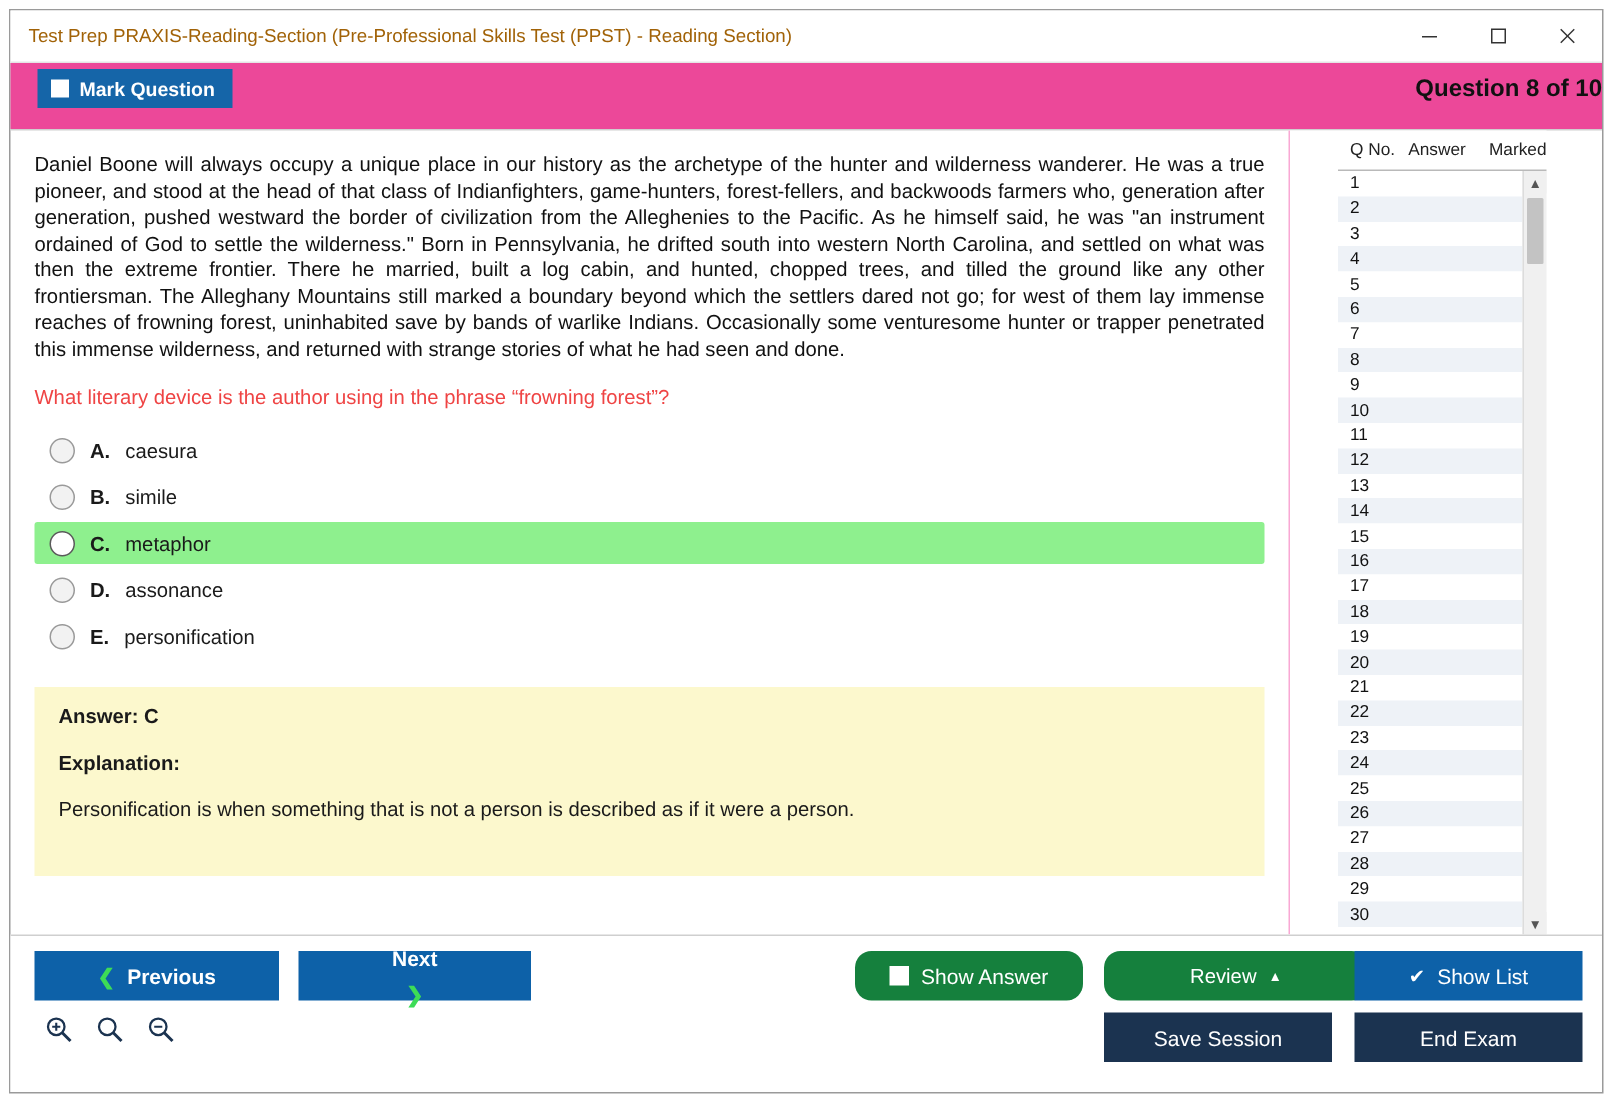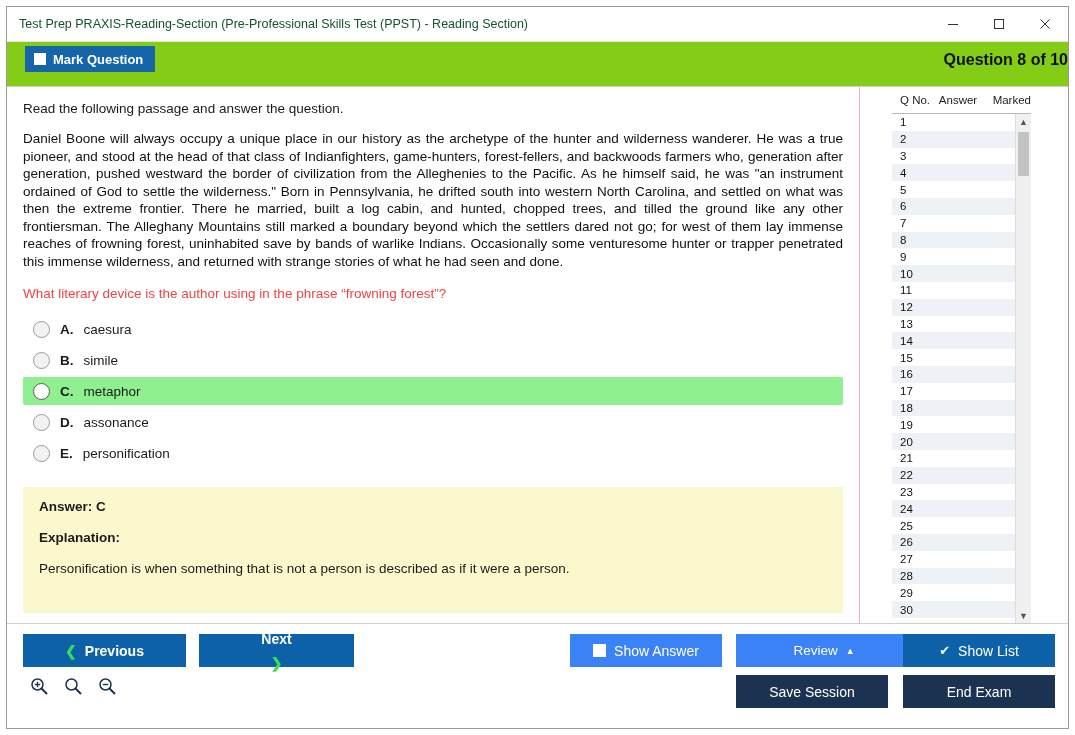--- a/index.html
+++ b/index.html
@@ -37,21 +37,21 @@
     height: 34px;
     display: flex;
     align-items: center;
     background: #ffffff;
     border-bottom: 1px solid #e5e5e5;
     flex: 0 0 auto;
   }
   .titlebar .title {
     padding-left: 12px;
     font-size: 12.5px;
-    color: #14532d;
+    color: #a16207;
     white-space: nowrap;
     overflow: hidden;
     text-overflow: ellipsis;
     flex: 1 1 auto;
   }
   .winbtns {
     display: flex;
     align-items: center;
     flex: 0 0 auto;
   }
@@ -64,21 +64,21 @@
     font-size: 14px;
     color: #333;
     cursor: default;
   }
   .winbtn svg { display: block; }
 
   
   .header {
     position: relative;
     height: 44px;
-    background: #84cc16;
+    background: #ec4899;
     flex: 0 0 auto;
   }
   .mark-btn {
     position: absolute;
     left: 18px;
     top: 4px;
     height: 26px;
     background: #1565a8;
     color: #ffffff;
     font-size: 13px;
@@ -277,21 +277,21 @@
     font-weight: bold;
     cursor: pointer;
     display: flex;
     align-items: center;
     justify-content: center;
     gap: 8px;
     box-sizing: border-box;
   }
   .btn-blue { background: #0d61a8; }
   .btn-navy { background: #1b3350; }
-  .btn-orange { background: #3b82f6; }
+  .btn-orange { background: #15803d; border-radius: 11px; }
   .prev-btn {
     position: absolute;
     left: 16px;
     top: 10px;
     width: 163px;
     height: 33px;
   }
   .next-btn {
     position: absolute;
     left: 192px;
@@ -400,21 +400,20 @@
       <button class="mark-btn">
         <span class="mark-box"></span>
         <span>Mark Question</span>
       </button>
       <div class="question-title">Question 8 of 10</div>
     </div>
 
     <div class="body">
 
       <div class="content">
-        <p class="instruction">Read the following passage and answer the question.</p>
         <p class="passage">Daniel Boone will always occupy a unique place in our history as the archetype of the hunter and wilderness wanderer. He was a true pioneer, and stood at the head of that class of Indianfighters, game-hunters, forest-fellers, and backwoods farmers who, generation after generation, pushed westward the border of civilization from the Alleghenies to the Pacific. As he himself said, he was "an instrument ordained of God to settle the wilderness." Born in Pennsylvania, he drifted south into western North Carolina, and settled on what was then the extreme frontier. There he married, built a log cabin, and hunted, chopped trees, and tilled the ground like any other frontiersman. The Alleghany Mountains still marked a boundary beyond which the settlers dared not go; for west of them lay immense reaches of frowning forest, uninhabited save by bands of warlike Indians. Occasionally some venturesome hunter or trapper penetrated this immense wilderness, and returned with strange stories of what he had seen and done.</p>
         <p class="question-text">What literary device is the author using in the phrase “frowning forest”?</p>
 
         <div class="options">
           <div class="option">
             <span class="radio"></span>
             <span class="opt-letter">A.</span>
             <span>caesura</span>
           </div>
           <div class="option">

